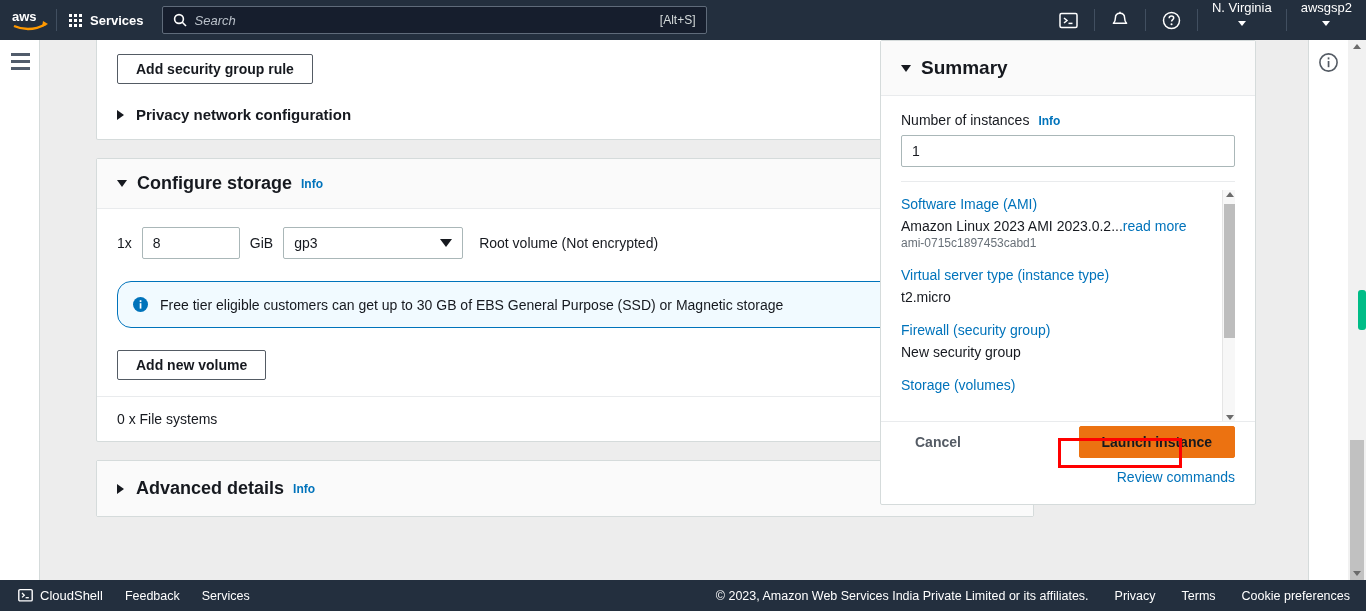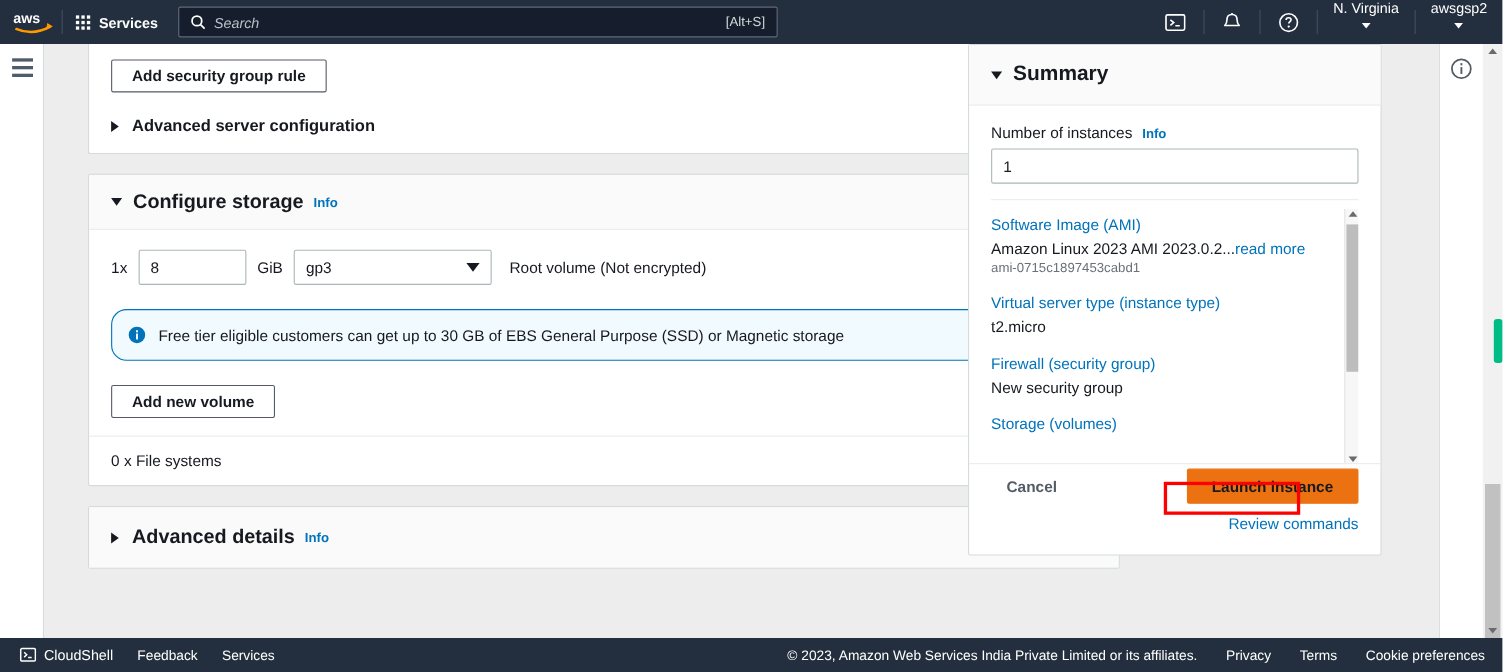--- a/index.html
+++ b/index.html
@@ -48,21 +48,21 @@
   .hamburger { position: absolute; top: 13px; left: 11px; width: 19px; }
   .hamburger span { display: block; height: 3px; background: #515c6b; margin-bottom: 4px; }
 
   
   .pagebody {
     position: absolute; top: 40px; left: 40px; width: 1268px; height: 540px;
     background: #ededed; overflow: hidden;
   }
 
   
-  .content-col { position: absolute; left: 40px; top: 0; width: 938px; }
+  .content-col { position: absolute; left: 56px; top: 0; width: 938px; }
 
   .card { background: #ffffff; border: 1px solid #d5dbdb; border-radius: 2px;
           margin-bottom: 18px; }
   .card-head {
     background: #fafafa; border-bottom: 1px solid #e9ebed;
     padding: 14px 20px; display: flex; align-items: center;
   }
   .card-head .ttl { font-size: 18px; font-weight: bold; color: #16191f; }
   .tri-d { width: 0; height: 0; border-left: 5px solid transparent;
            border-right: 5px solid transparent; border-top: 7px solid #16191f;
@@ -276,21 +276,21 @@
 
   <div class="pagebody">
 
     <div class="content-col">
 
       <div class="card" style="margin-top:-42px; border-top:none;">
         <div class="card-body" style="padding-top:56px;">
           <button class="btn-outline">Add security group rule</button>
           <div class="exp-row" style="margin-top:22px;">
             <span class="tri-r"></span>
-            <span>Advanced server configuration</span>
+            <span>Privacy network configuration</span>
           </div>
         </div>
       </div>
 
       <div class="card">
         <div class="card-head">
           <span class="tri-d"></span>
           <span class="ttl">Configure storage</span>
           <span class="info-link">Info</span>
           <span class="adv-link">Advanced</span>

